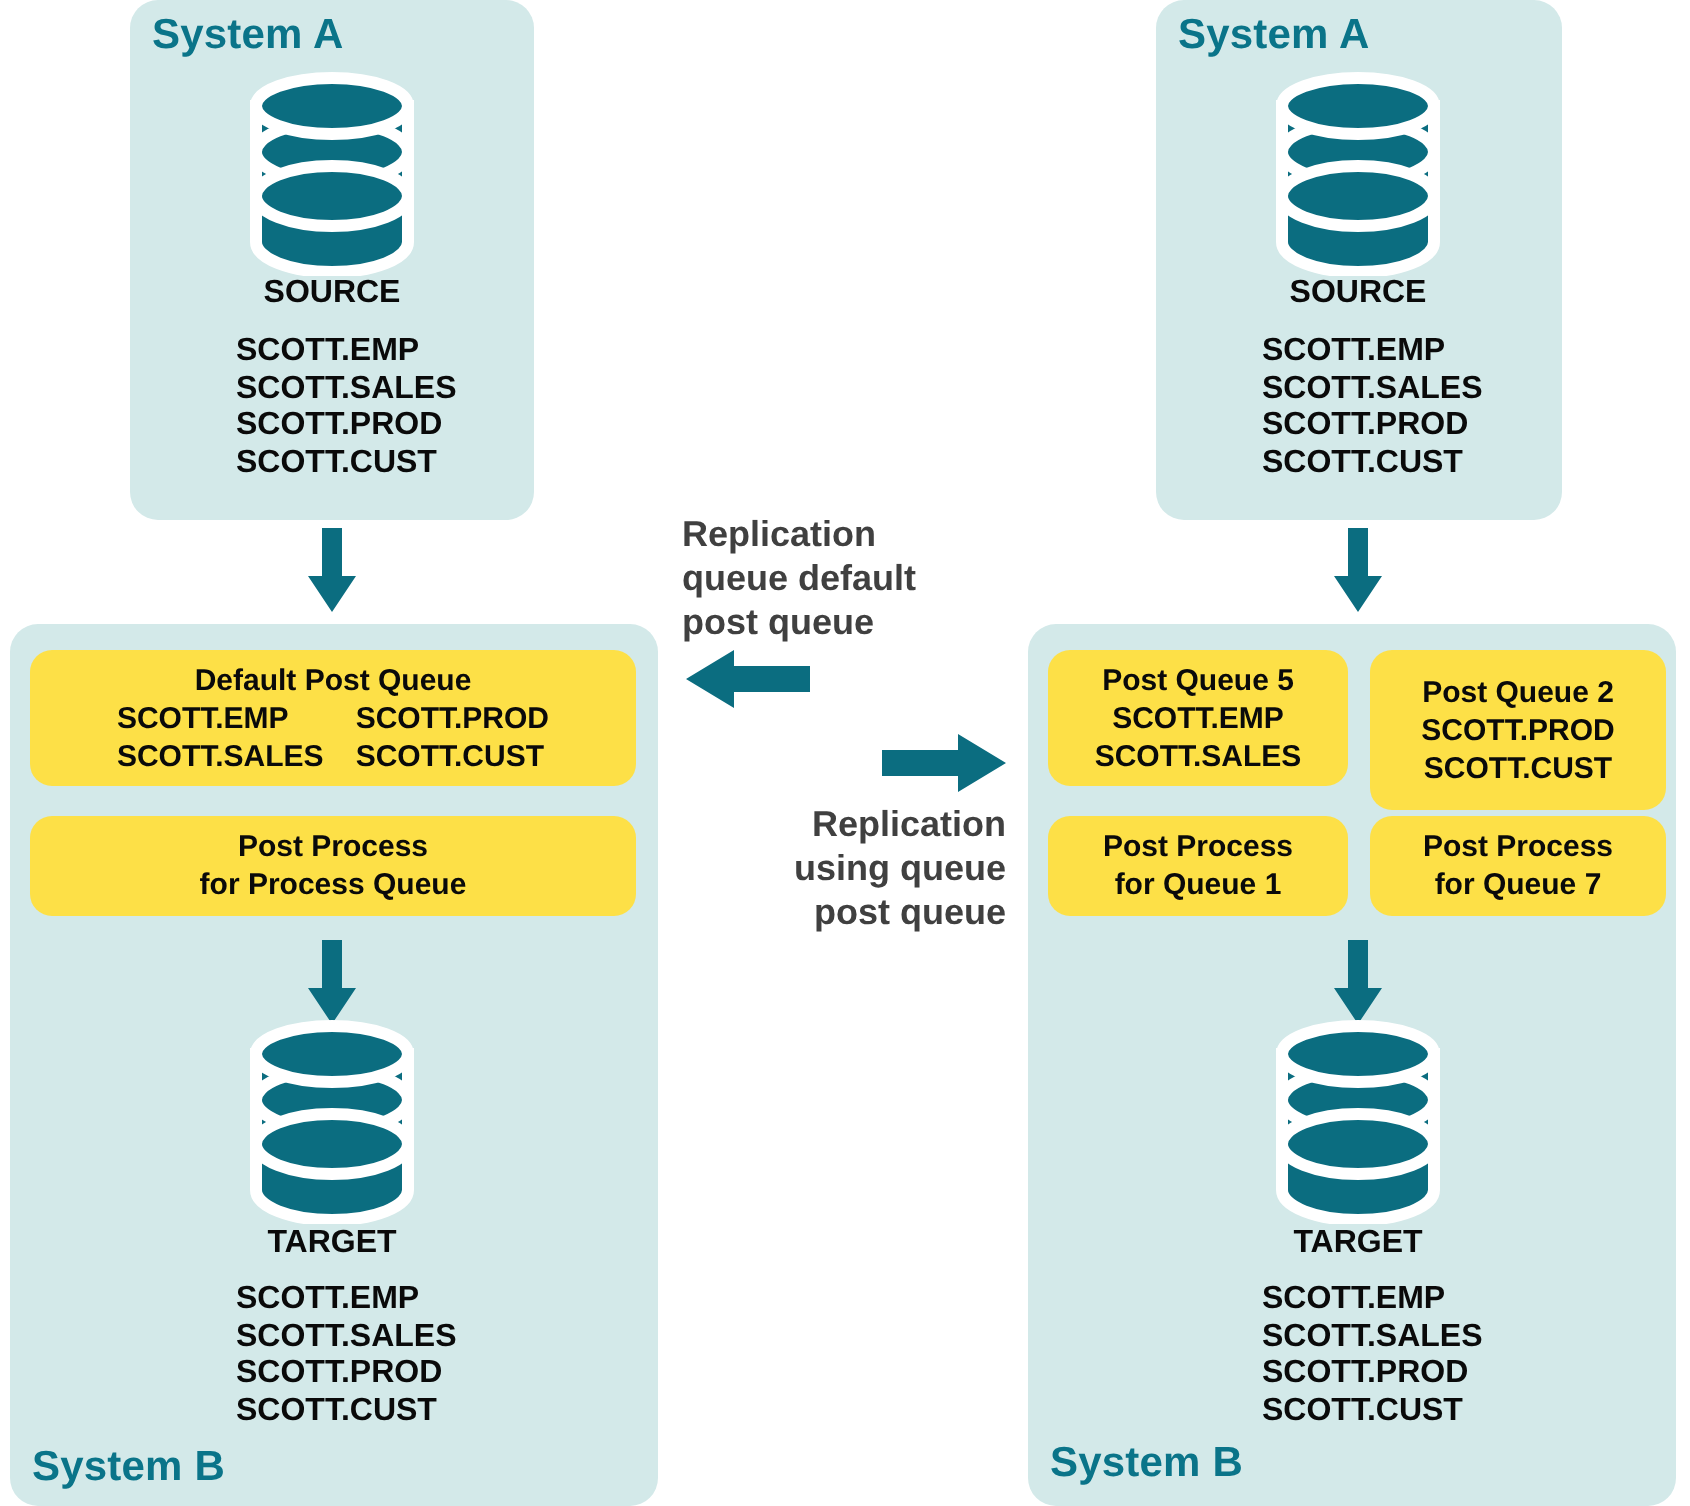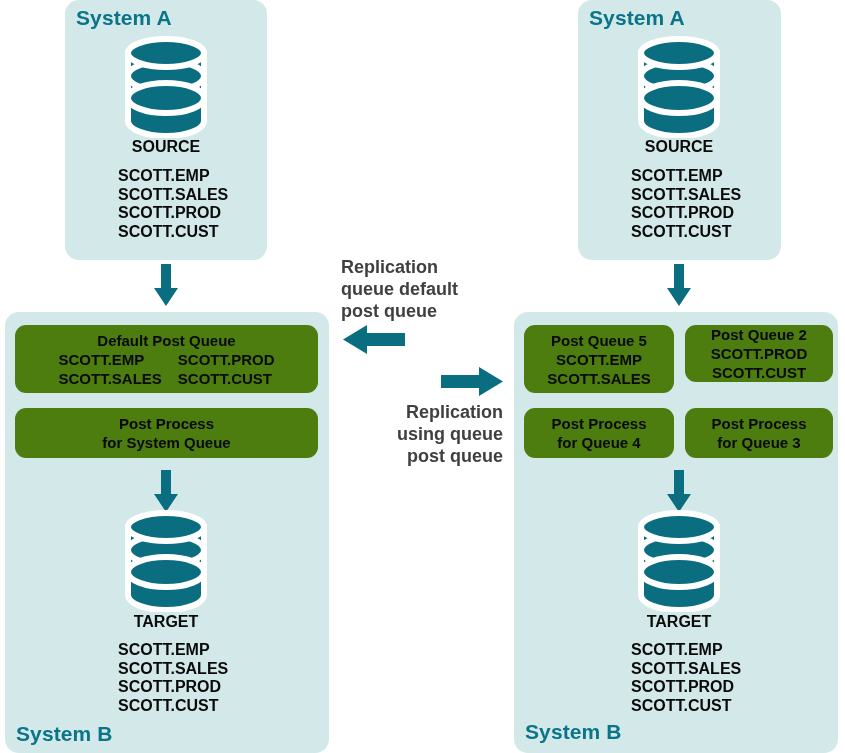--- a/index.html
+++ b/index.html
@@ -48,21 +48,21 @@
     font-weight: bold;
     color: #0a0a0a;
     line-height: 18.6px;
     white-space: nowrap;
   }
   .table-list div { white-space: nowrap; }
 
   
   .wbox {
     position: absolute;
-    background: #4d7c0f;
+    background: #fde047;
     border-radius: 11px;
     display: flex;
     flex-direction: column;
     align-items: center;
     justify-content: center;
     text-align: center;
     font-size: 15px;
     font-weight: bold;
     color: #0a0a0a;
     line-height: 19px;
@@ -137,21 +137,21 @@
     <div class="wbox-grid">
       <span class="row">SCOTT.EMP</span>
       <span class="row">SCOTT.PROD</span>
       <span class="row">SCOTT.SALES</span>
       <span class="row">SCOTT.CUST</span>
     </div>
   </div>
 
   <div class="wbox" style="left:15px; top:408px; width:303px; height:50px;">
     <div class="row">Post Process</div>
-    <div class="row">for System Queue</div>
+    <div class="row">for Process Queue</div>
   </div>
 
   <div class="arrow" style="left:154px; top:470px;">
     <svg width="24" height="42" viewBox="0 0 24 42">
       <polygon points="7,0 17,0 17,24 24,24 12,42 0,24 7,24" fill="#0b6d80"></polygon>
     </svg>
   </div>
 
   <div class="db" style="left:123px; top:510px;">
     <svg viewBox="0 0 86 102" xmlns="http://www.w3.org/2000/svg">
@@ -228,34 +228,34 @@
 
   <div class="panel" style="left:514px; top:312px; width:324px; height:441px;"></div>
   <div class="panel-title" style="left:525px; top:720px;">System B</div>
 
   <div class="wbox" style="left:524px; top:325px; width:150px; height:68px;">
     <div class="hdr">Post Queue 5</div>
     <div class="row">SCOTT.EMP</div>
     <div class="row">SCOTT.SALES</div>
   </div>
 
-  <div class="wbox" style="left:685px; top:325px; width:148px; height:57px;">
+  <div class="wbox" style="left:685px; top:325px; width:148px; height:80px;">
     <div class="hdr">Post Queue 2</div>
     <div class="row">SCOTT.PROD</div>
     <div class="row">SCOTT.CUST</div>
   </div>
 
   <div class="wbox" style="left:524px; top:408px; width:150px; height:50px;">
     <div class="row">Post Process</div>
-    <div class="row">for Queue 4</div>
+    <div class="row">for Queue 1</div>
   </div>
 
   <div class="wbox" style="left:685px; top:408px; width:148px; height:50px;">
     <div class="row">Post Process</div>
-    <div class="row">for Queue 3</div>
+    <div class="row">for Queue 7</div>
   </div>
 
   <div class="arrow" style="left:667px; top:470px;">
     <svg width="24" height="42" viewBox="0 0 24 42">
       <polygon points="7,0 17,0 17,24 24,24 12,42 0,24 7,24" fill="#0b6d80"></polygon>
     </svg>
   </div>
 
   <div class="db" style="left:636px; top:510px;">
     <svg viewBox="0 0 86 102" xmlns="http://www.w3.org/2000/svg">

